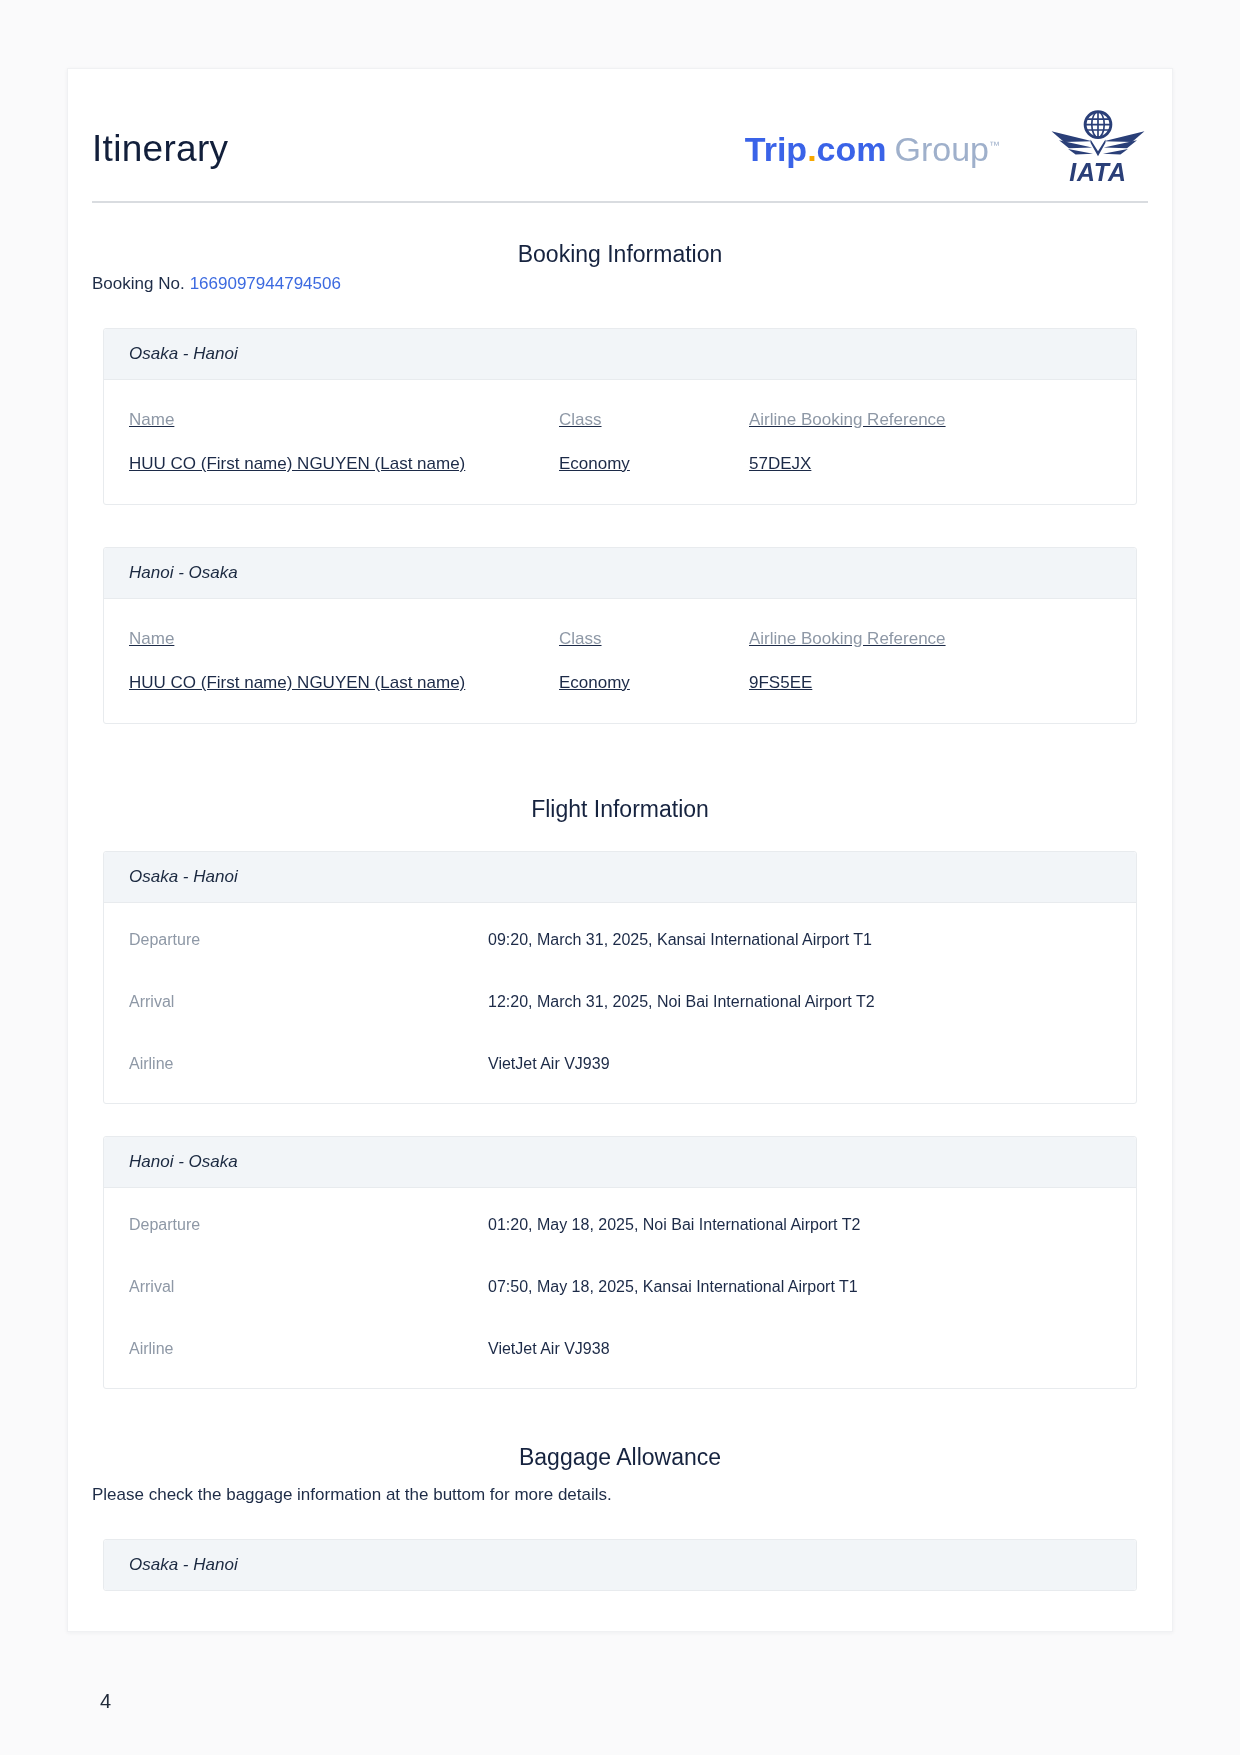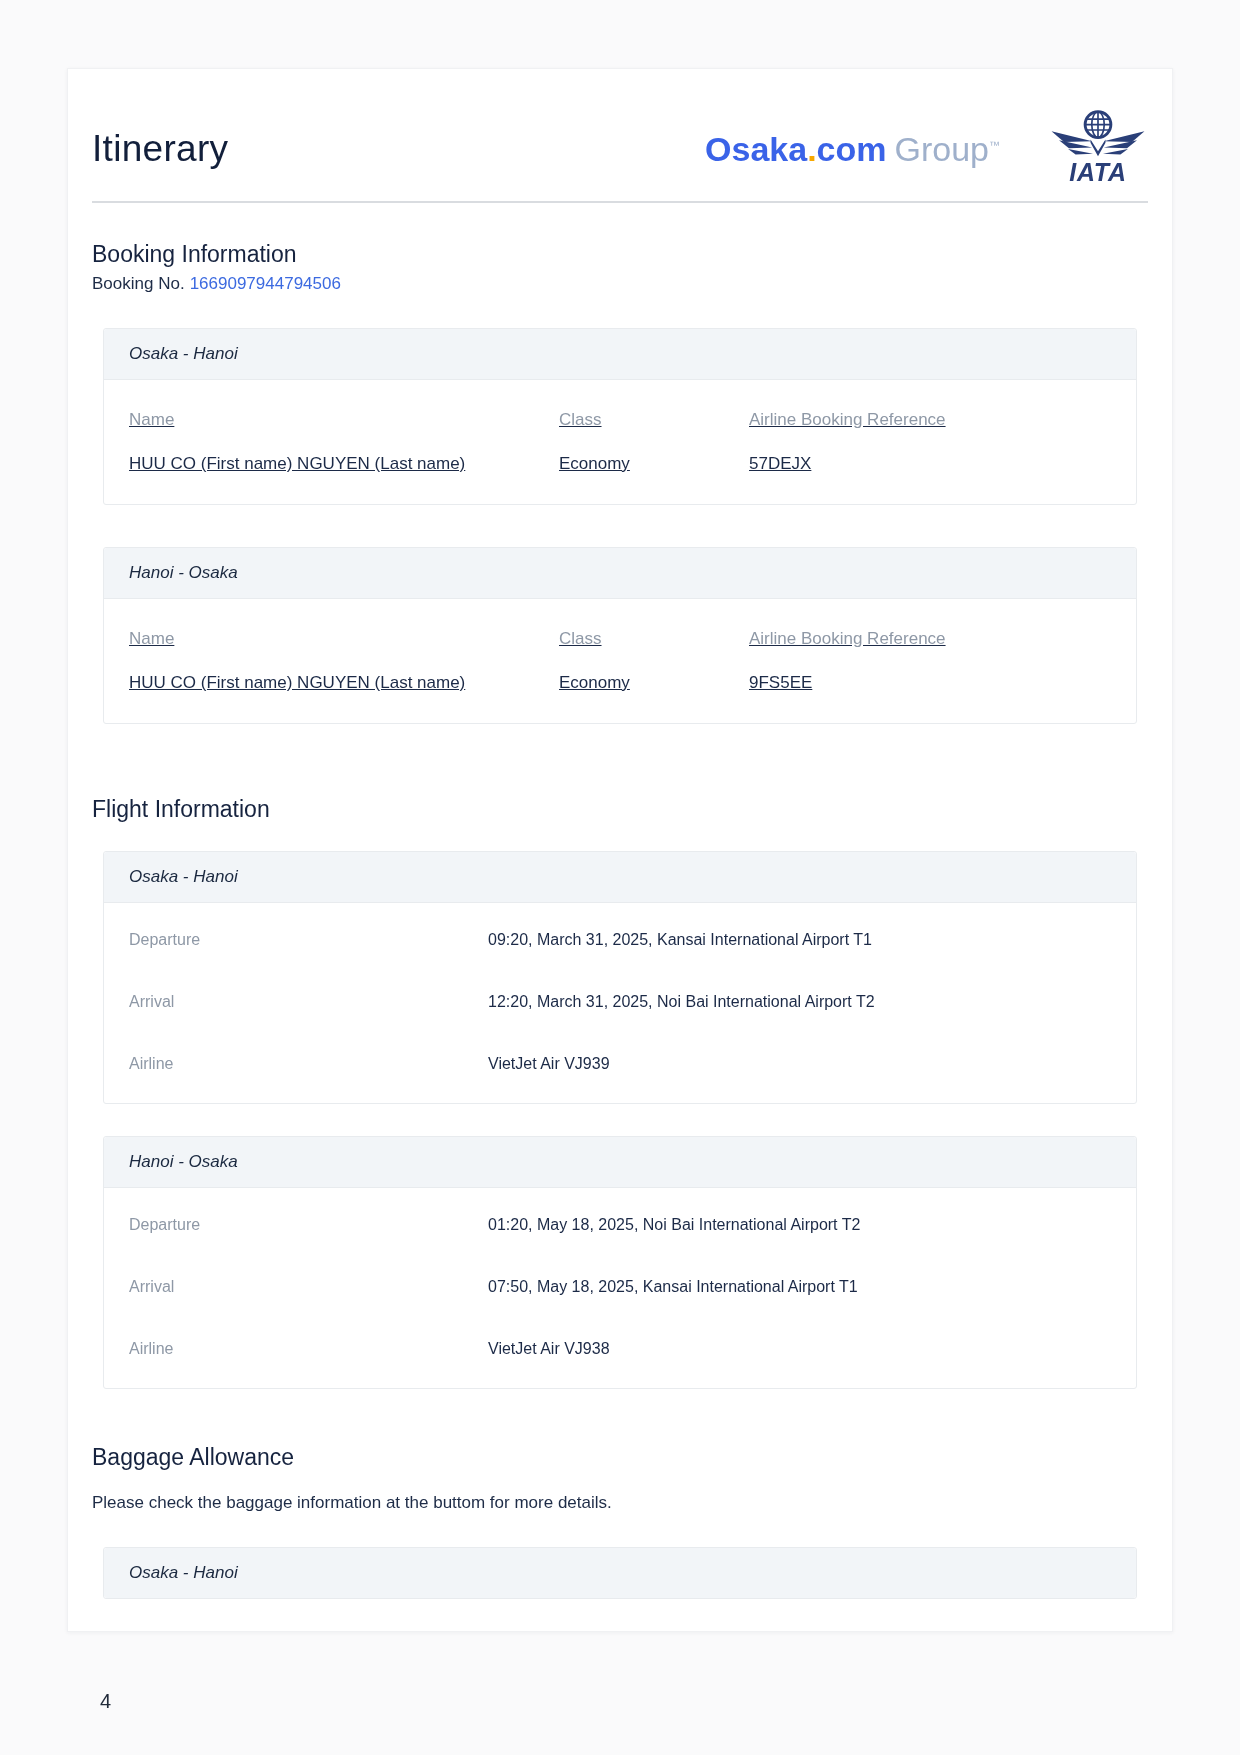--- a/index.html
+++ b/index.html
@@ -28,30 +28,30 @@
   }
   .logos { display:flex; align-items:center; gap:48px; }
   .trip-logo { font-size:34px; font-weight:700; color:#3a63e8; white-space:nowrap; }
   .trip-logo .t-dot { color:#f7a800; }
   .trip-logo .t-group { font-weight:400; color:#9fb0cb; margin-left:8px; }
   .trip-logo .t-tm { font-size:11px; color:#9fb0cb; vertical-align:super; font-weight:400; }
   .divider { height:2px; background:#d9dce0; margin:16px 2px 0 2px; }
 
   h2.section-heading {
     font-size:23px; font-weight:400; color:#16233f;
-    margin:38px 0 0 0; padding:0 2px;
+    margin:38px 0 0 0; padding:0 2px;text-align:center;
   }
   h2.flight-heading { margin-top:72px; }
   h2.baggage-heading { margin-top:55px; }
   p.para {
     font-size:17px; color:#1e2c47; line-height:32px;
     margin:14px 0 0 0; padding:0 2px;
   }
   p.booking-no-line { margin-top:0; }
-  p.note-line { margin-top:16px; }
+  p.note-line { margin-top:8px; }
   .link { color:#3c6ae0; margin-left:5px; text-decoration:none; cursor:pointer; }
 
   .card {
     margin:28px 13px 0 13px;
     border:1px solid #e8ebee;
     border-radius:3px;
     background:#fff;
   }
   .card.gap-lg { margin-top:42px; }
   .card.gap-md { margin-top:32px; }
@@ -86,21 +86,21 @@
   }
 </style>
 </head>
 <body>
 
 <div class="page">
 
   <header class="doc-header">
     <h1 class="doc-title">Itinerary</h1>
     <div class="logos">
-      <div class="trip-logo"><span class="t-blue">Osaka</span><span class="t-dot">.</span><span class="t-blue">com</span><span class="t-group">Group</span><span class="t-tm">™</span></div>
+      <div class="trip-logo"><span class="t-blue">Trip</span><span class="t-dot">.</span><span class="t-blue">com</span><span class="t-group">Group</span><span class="t-tm">™</span></div>
       <div>
         <svg width="100" height="78" viewBox="0 0 120 94" xmlns="http://www.w3.org/2000/svg">
           <g fill="none" stroke="#2a3f78">
             <circle cx="60" cy="20" r="15.5" stroke-width="3.5"></circle>
             <ellipse cx="60" cy="20" rx="7.5" ry="15.5" stroke-width="2"></ellipse>
             <path d="M46 13.5 H74 M44.5 20 H75.5 M46 26.5 H74" stroke-width="2"></path>
             <path d="M60 4.5 V35.5" stroke-width="2"></path>
           </g>
           <g fill="#2a3f78">
             <path d="M53 40 L4 28 L19 41 Z"></path>

